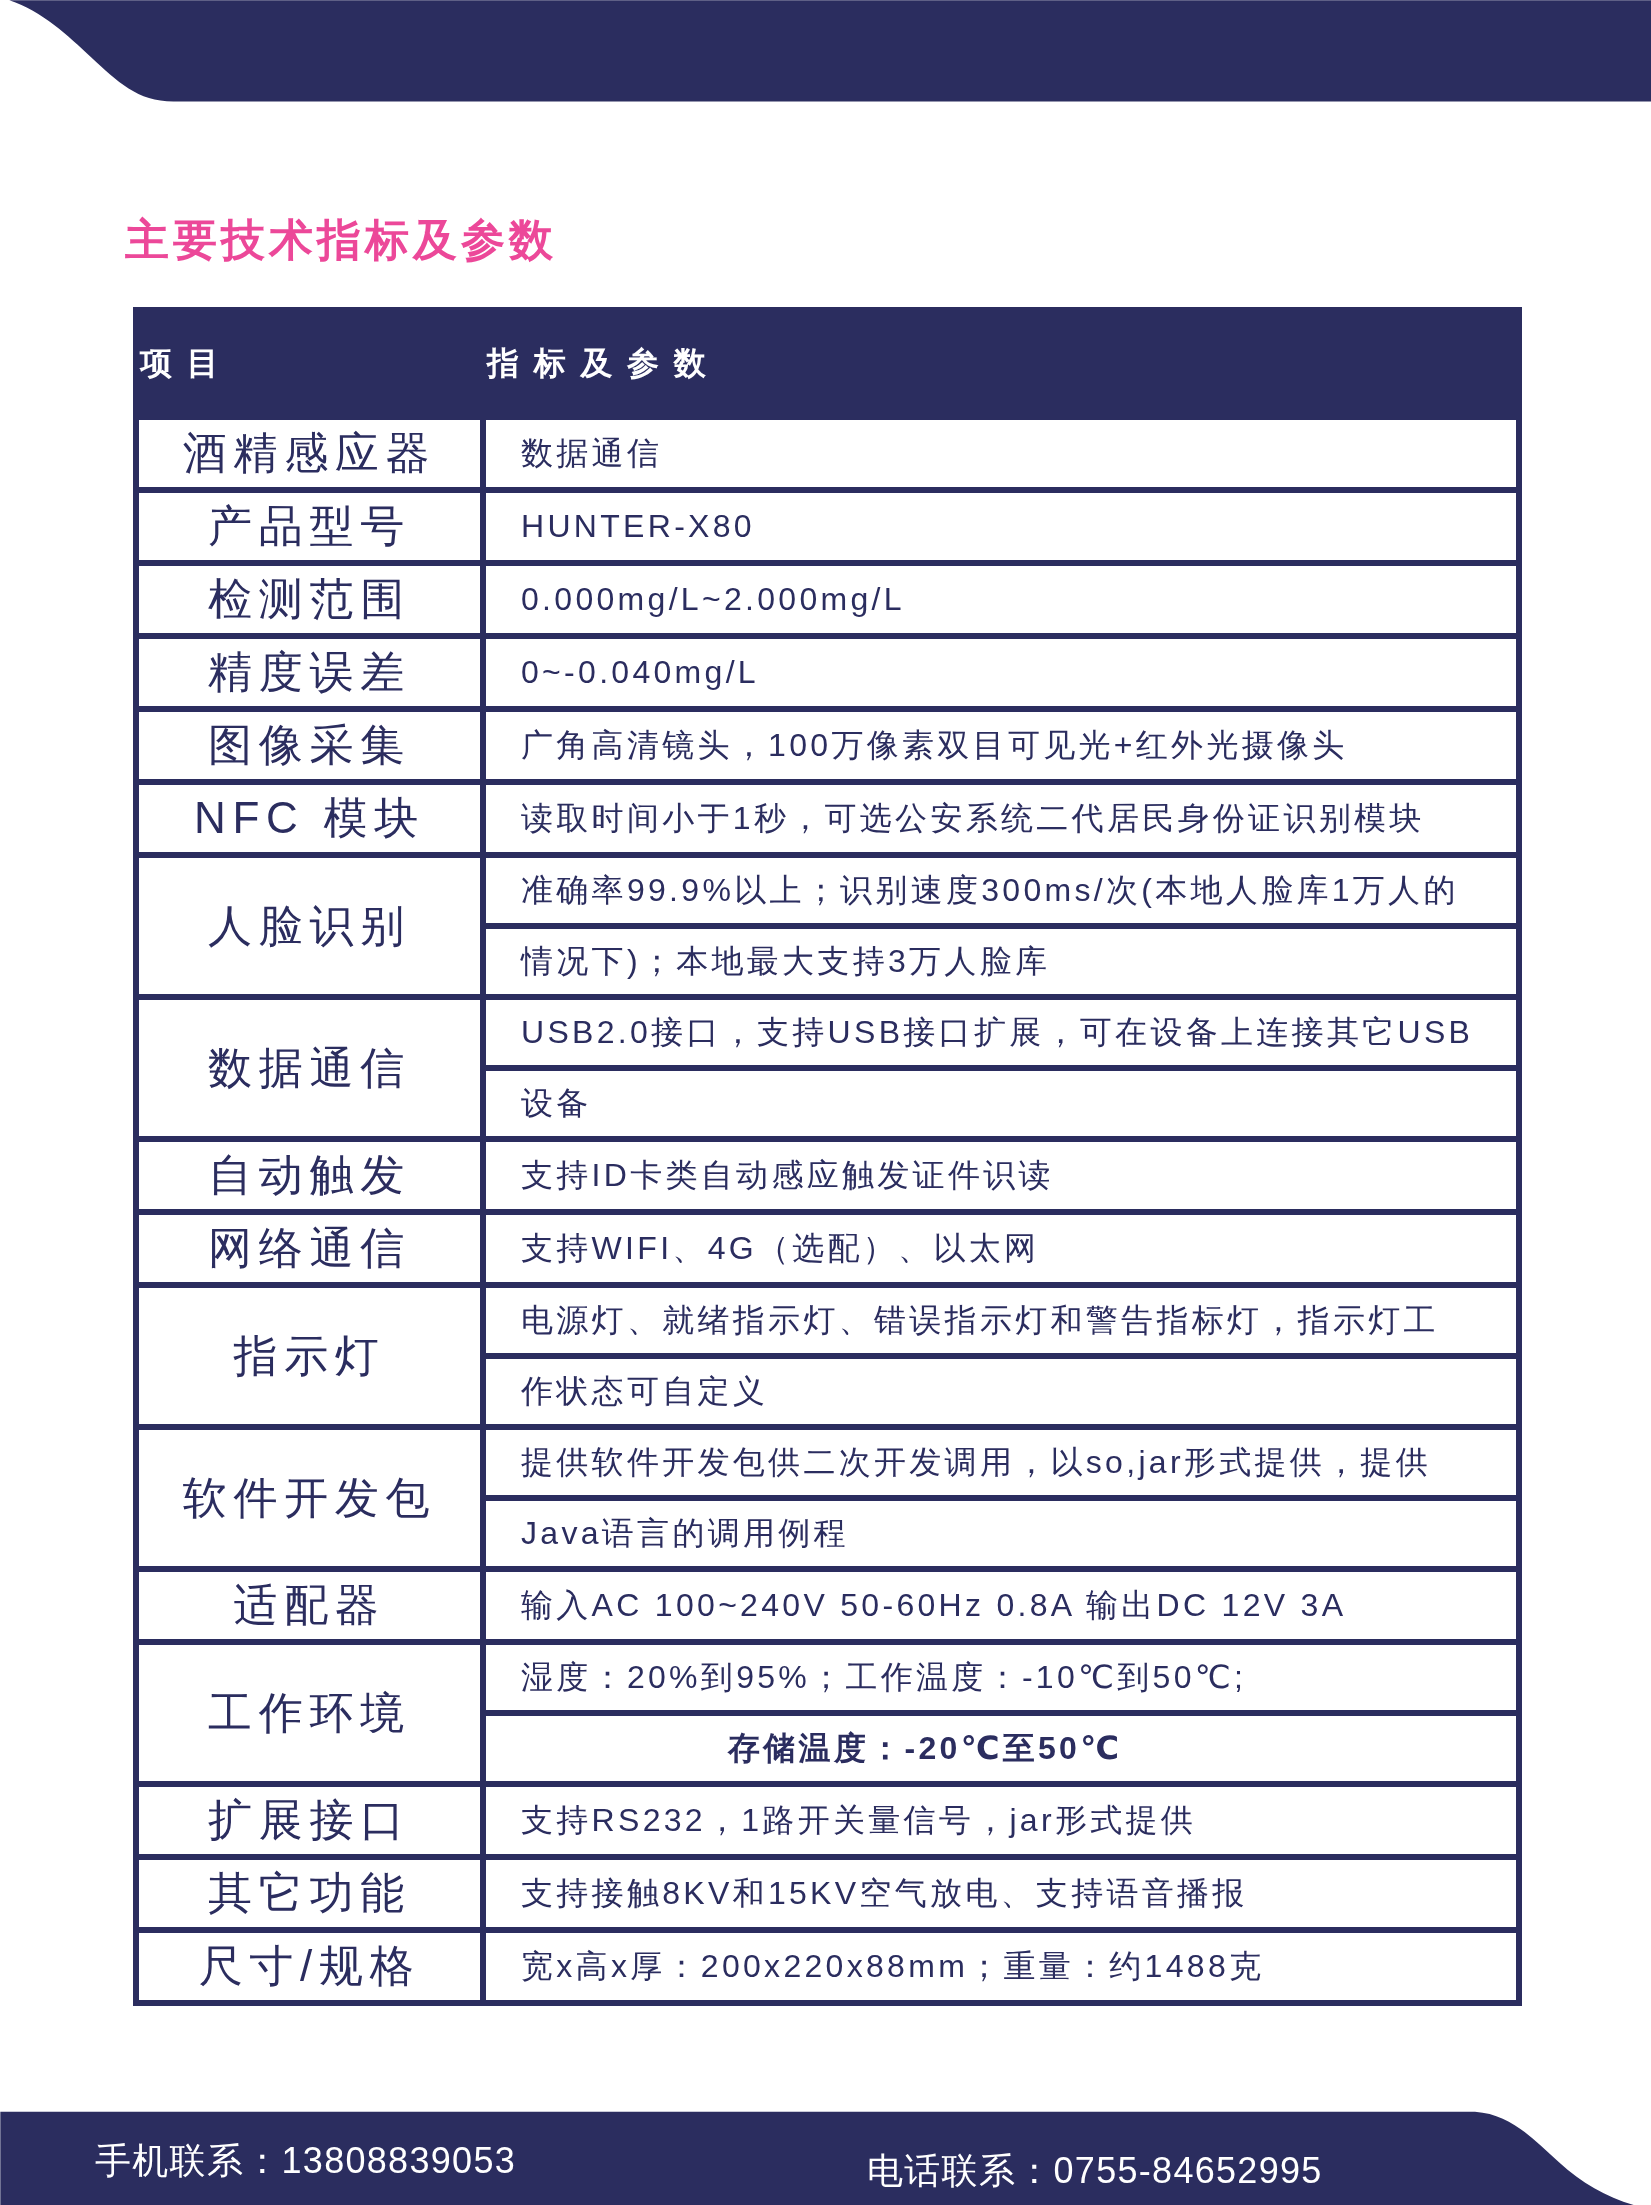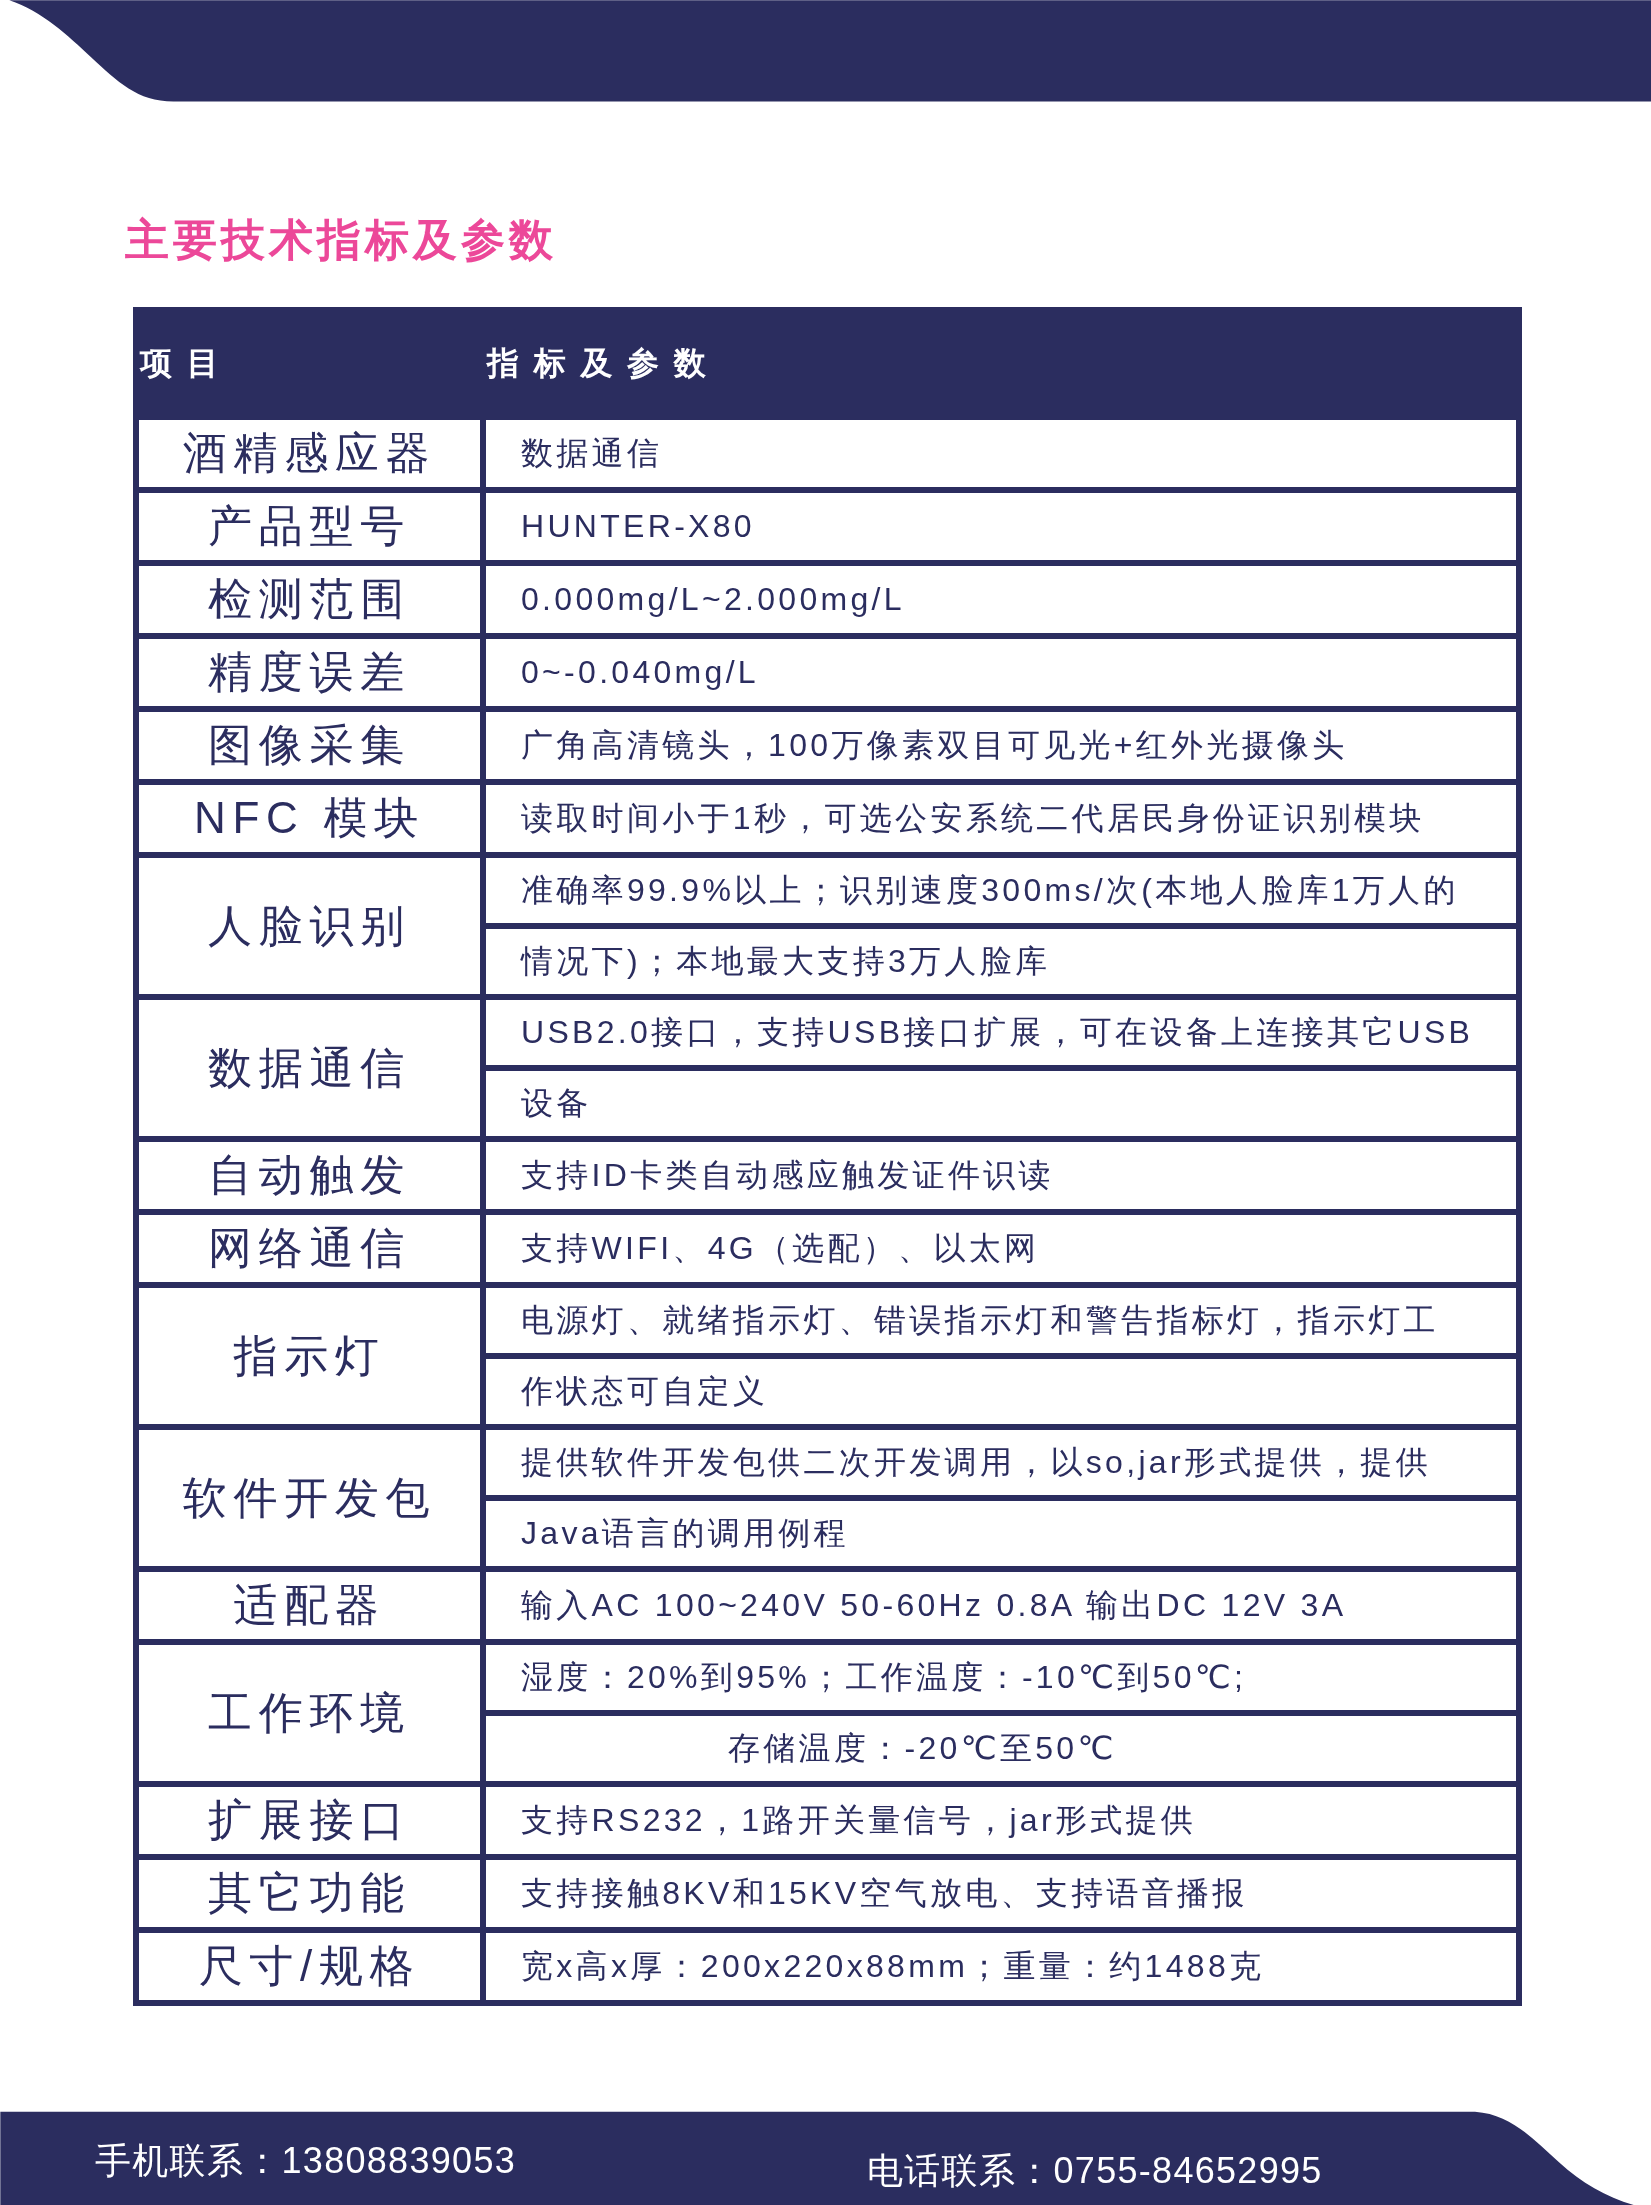--- a/index.html
+++ b/index.html
@@ -29,21 +29,21 @@
   tr.r{height:73px;}
   tr.h2{height:71px;}
   td.lbl{
     text-align:center;vertical-align:middle;
     font-size:44px;letter-spacing:6.7px;white-space:nowrap;
   }
   td.val{
     vertical-align:middle;font-size:32px;letter-spacing:3.3px;
     padding-left:35px;white-space:nowrap;
   }
-  td.val.indent{text-indent:207px;}
+  td.val.indent{text-indent:207px;font-weight:bold;}
   .footer-text{
     position:absolute;color:#ffffff;font-size:36px;letter-spacing:1.3px;
     white-space:nowrap;z-index:2;
   }
   .footer-left{left:55px;top:2137px;margin-left:40px;}
   .footer-right{left:867px;top:2137px;margin-top:10px;}
 </style>
 </head>
 <body>
 

